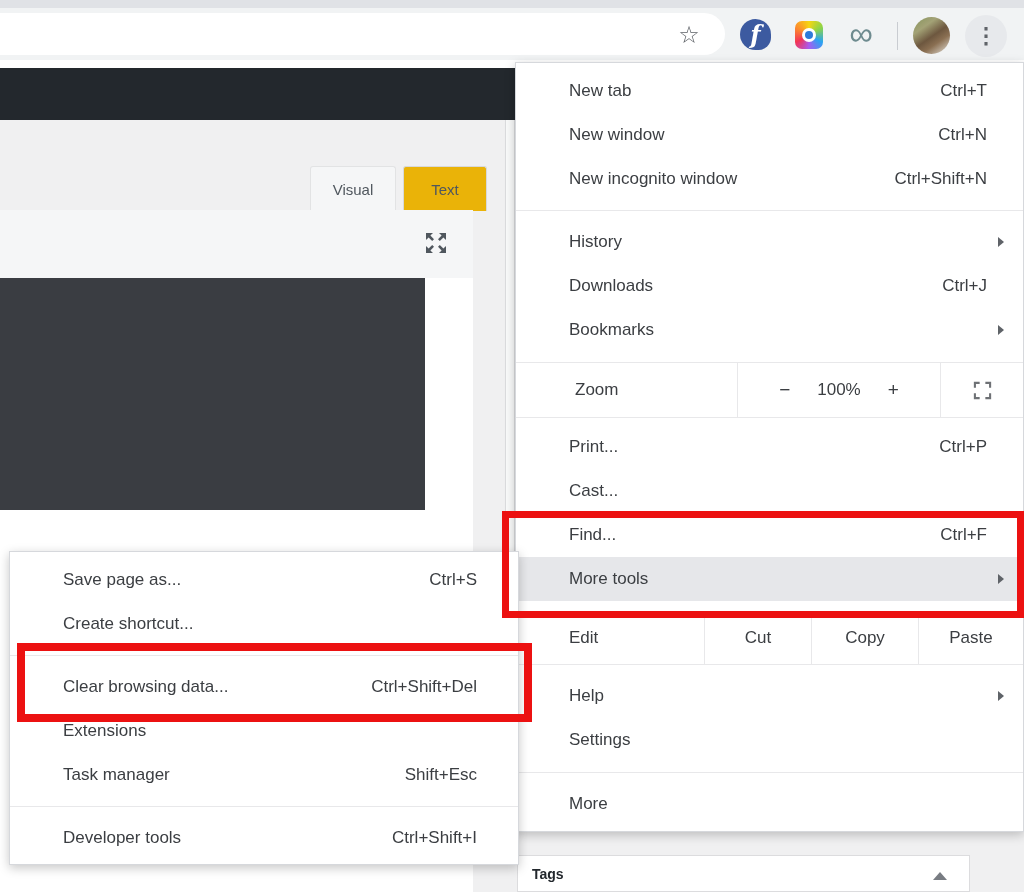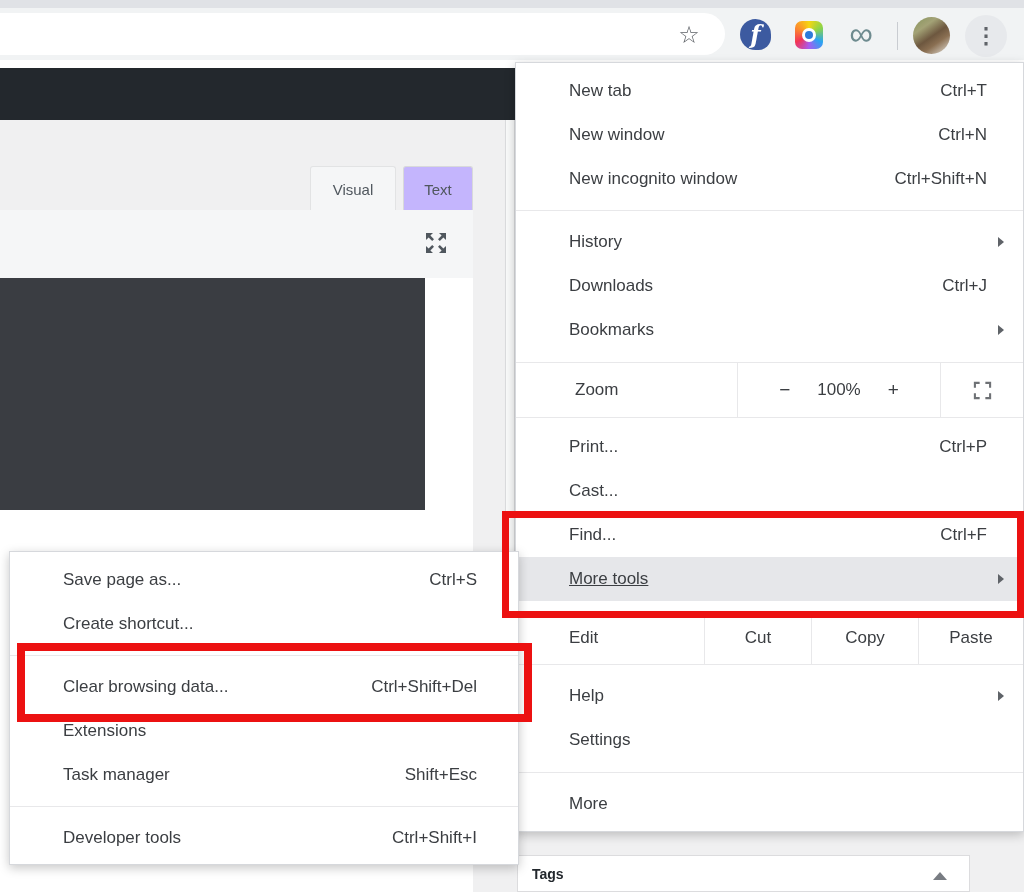--- a/index.html
+++ b/index.html
@@ -33,21 +33,21 @@
 
   
   #admin-bar  { left:0; top:68px; width:1024px; height:52px; background:#23282d; }
   #wp-bg      { left:0; top:120px; width:515px; height:772px; background:#f0f0f1; }
   #scrollbar  { left:505px; top:120px; width:10px; height:772px; background:#f9fafa;
                 border-left:1px solid #dadbdd; border-right:1px solid #dadbdd; }
   #tab-visual { left:310px; top:166px; width:86px; height:45px; background:#f5f6f7;
                 border:1px solid #e2e3e4; border-bottom:none; border-radius:3px 3px 0 0;
                 display:flex; align-items:center; justify-content:center;
                 font-size:15px; color:#50575e; }
-  #tab-text   { left:403px; top:166px; width:70px; height:45px; background:#c4b5fd;
+  #tab-text   { left:403px; top:166px; width:84px; height:45px; background:#eab308;
                 border:1px solid #d8d9da; border-bottom:none; border-radius:3px 3px 0 0;
                 display:flex; align-items:center; justify-content:center;
                 font-size:15px; color:#50575e; }
   #editor-toolbar { left:0; top:210px; width:473px; height:68px; background:#f5f6f7; }
   #expand-icon { left:421px; top:228px; width:30px; height:30px; display:flex;
                  align-items:center; justify-content:center; }
   #editor-white { left:0; top:278px; width:473px; height:614px; background:#fff; }
   #editor-dark  { left:0; top:278px; width:425px; height:232px; background:#3a3d42; }
 
   
@@ -62,21 +62,21 @@
   
   .menu { background:#fff; border:1px solid #d6d8dc; box-shadow:0 3px 10px rgba(0,0,0,.22);
           font-size:17px; color:#3b3e42; z-index:10; }
   #chrome-menu { left:515px; top:62px; width:509px; padding:6px 0 5px 0; }
   #tools-menu  { left:9px;  top:551px; width:510px; padding:6px 0 4px 0; z-index:12; }
 
   .cm-row { position:relative; height:44px; display:flex; align-items:center;
             justify-content:space-between; padding:0 36px 0 53px; }
   .sm-row { position:relative; height:44px; display:flex; align-items:center;
             justify-content:space-between; padding:0 41px 0 53px; }
-  .hl { background:#e6e7ea;text-decoration:underline; }
+  .hl { background:#e6e7ea; }
   .sep { height:1px; background:#e8e8ea; }
   .sep-a { margin:9px 0 9px 0; }
   .sep-b { margin:10px 0 0 0; }
   .sep-c { margin:10px 0 9px 0; }
   .arrow { position:absolute; right:19px; top:50%; margin-top:-5px; width:0; height:0;
            border-top:5px solid transparent; border-bottom:5px solid transparent;
            border-left:6px solid #5f6368; }
 
   #zoom-row { height:55px; border-bottom:1px solid #e8e8ea; margin-bottom:7px; display:flex;padding-left:6px; }
   #zoom-row .zcell-label { flex:0 0 215px; display:flex; align-items:center; padding-left:53px; }

